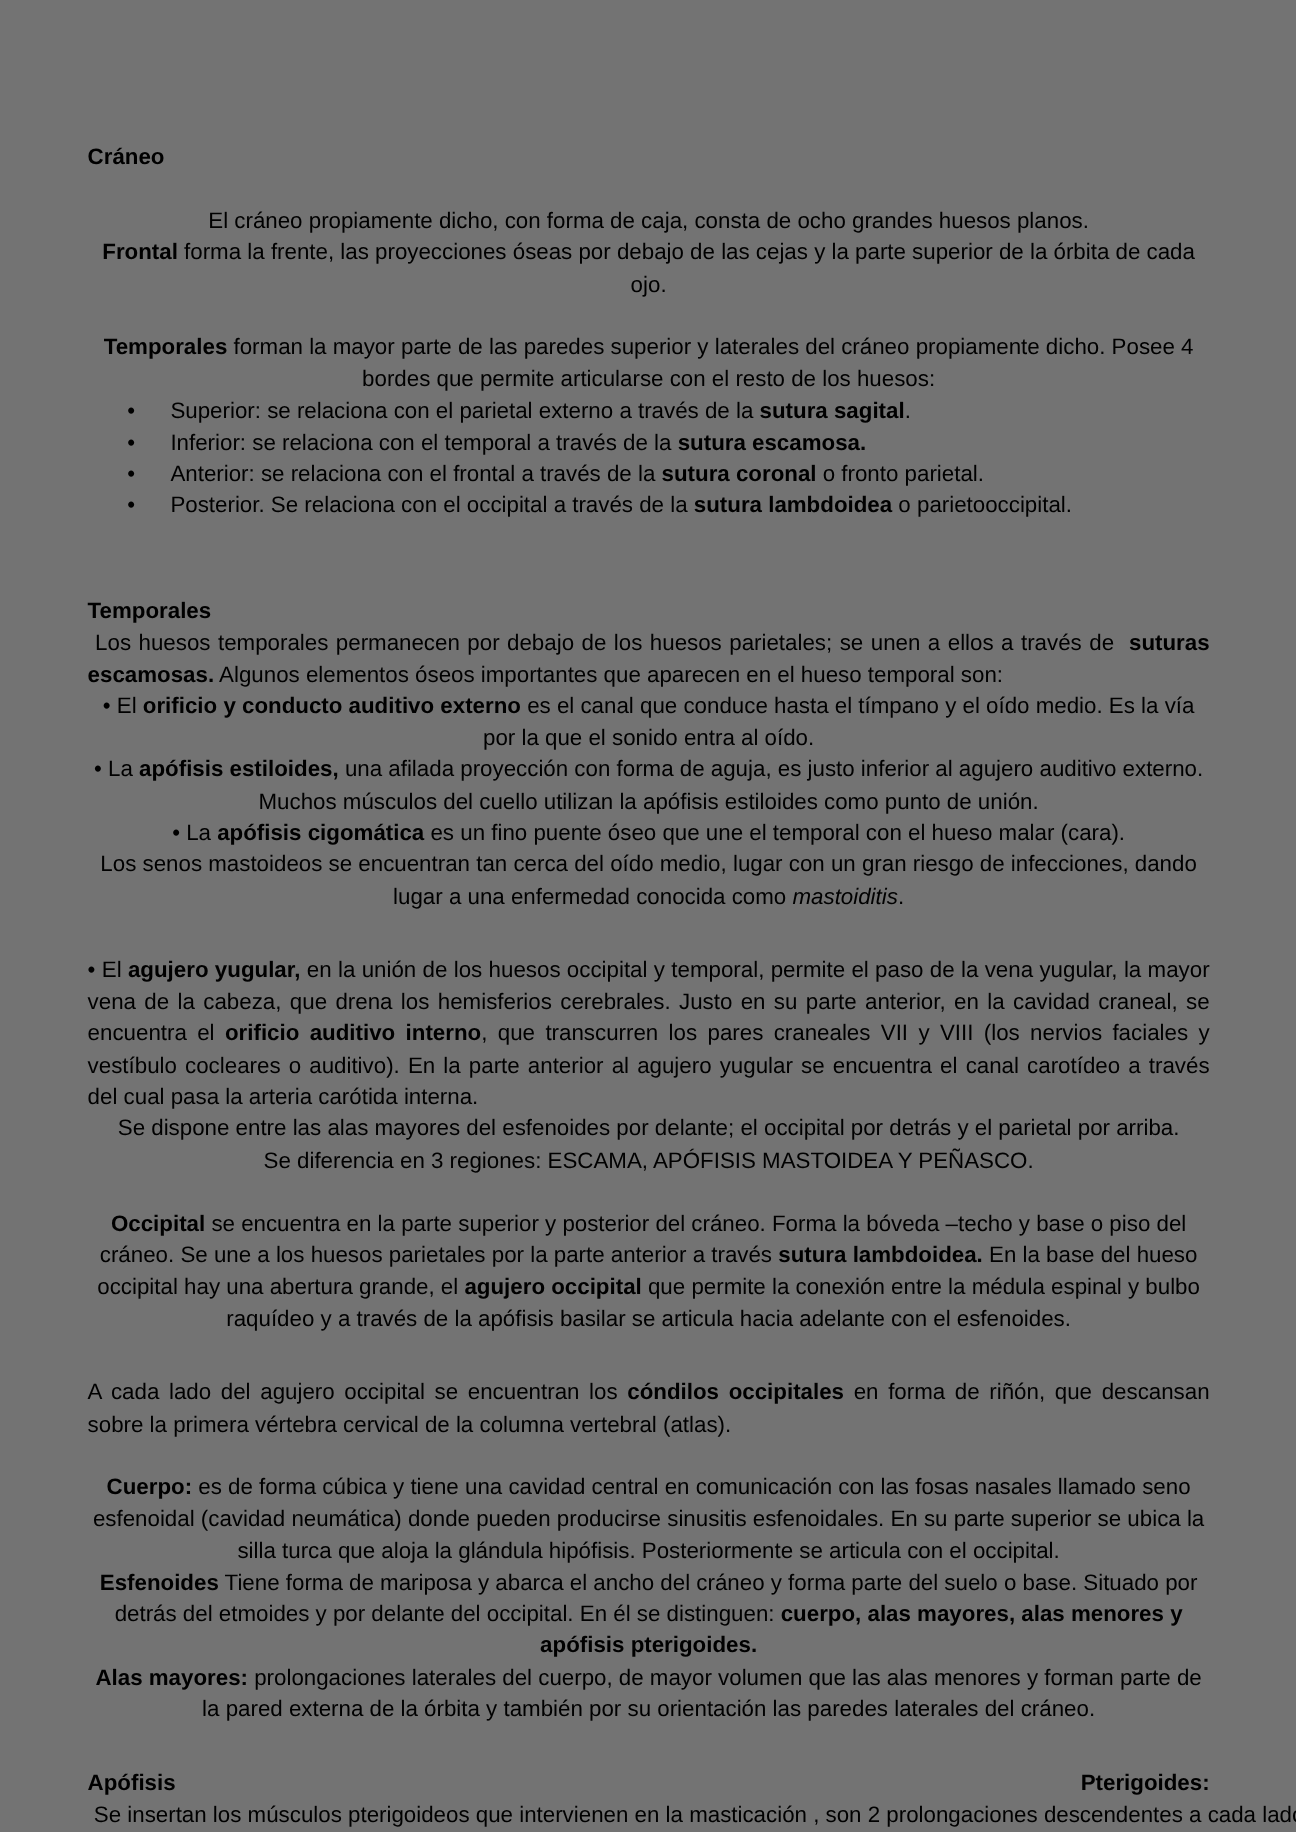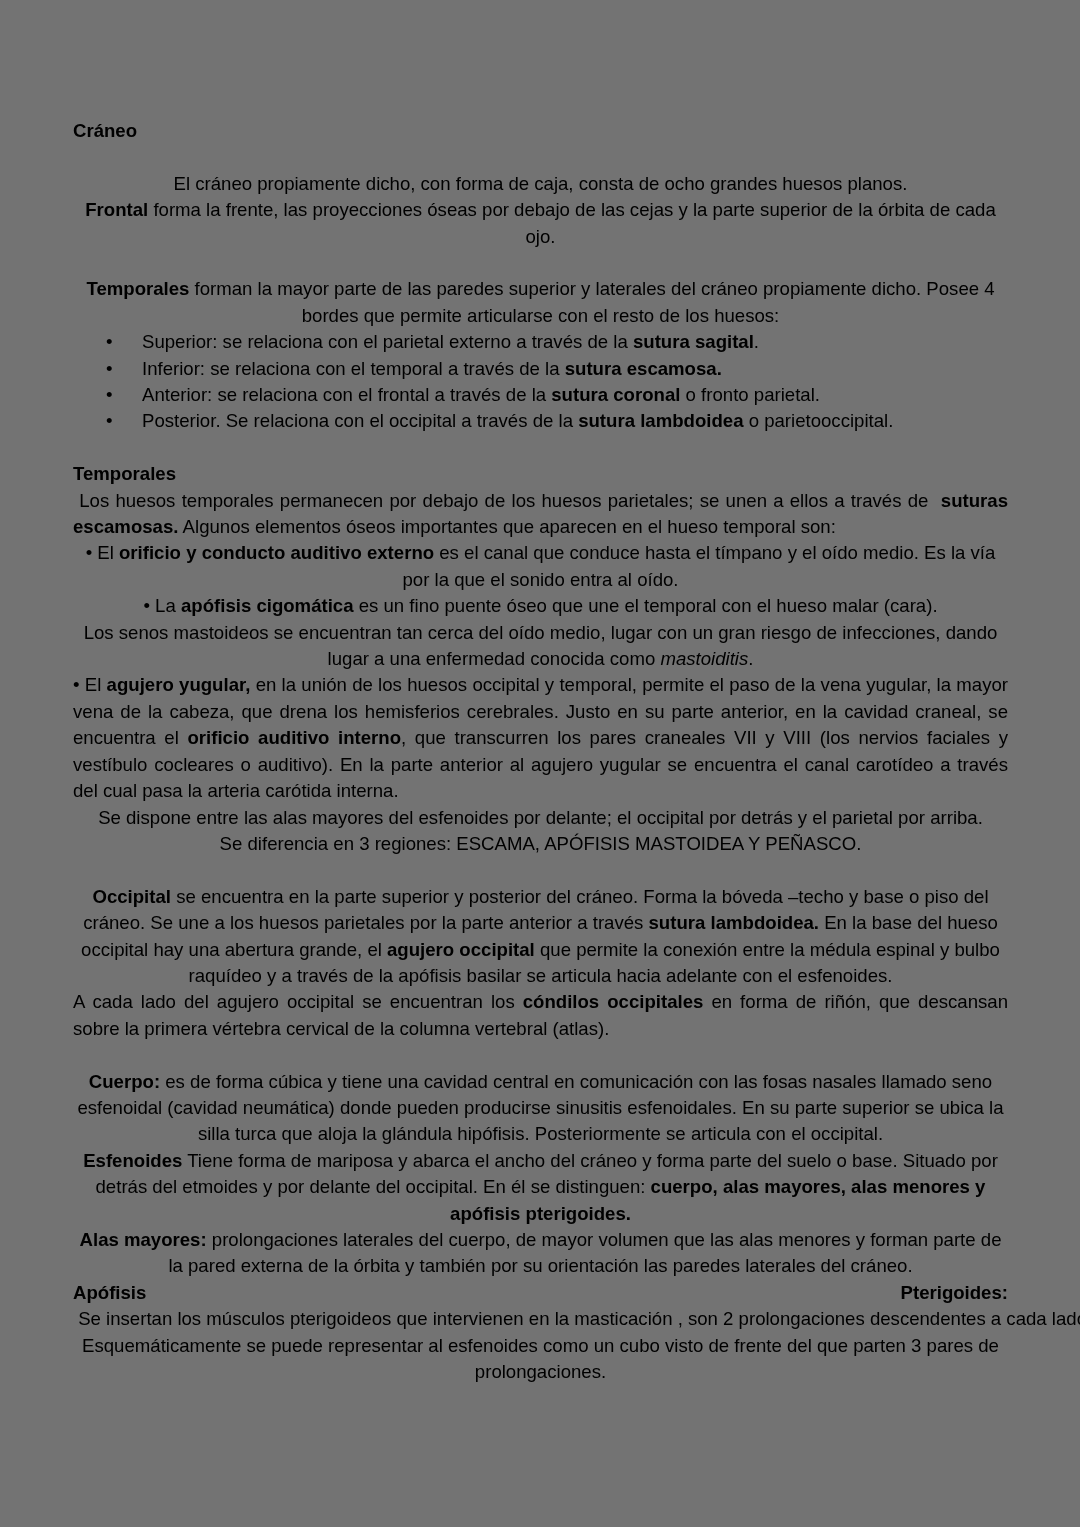--- a/index.html
+++ b/index.html
@@ -36,20 +36,21 @@
     padding: 0;
   }
   p.para {
     margin: 0;
     padding: 0;
     text-align: center;
   }
   p.para.justify {
     text-align: justify;
     text-justify: inter-word;
+    margin-top: 35px;
   }
   p.spacer {
     margin: 0;
     padding: 0;
     height: 26.4px;
     line-height: 26.4px;
     font-size: 18.6px;
   }
   ul.bullets {
     margin: 0;
@@ -118,20 +119,23 @@
     <p class="spacer">&nbsp;</p>
 
     <p class="para justify">
       <b>Temporales</b><span class="nbsp-gap"> Los huesos temporales permanecen por debajo de los huesos parietales; se unen a ellos a través de  </span><b>suturas escamosas.</b><span> Algunos elementos óseos importantes que aparecen en el hueso temporal son:</span>
     </p>
 
     <p class="para">
       <span>• El </span><b>orificio y conducto auditivo externo</b><span> es el canal que conduce hasta el tímpano y el oído medio. Es la vía por la que el sonido entra al oído.</span>
     </p>
 
+    <p class="para">
+      <span>• La </span><b>apófisis estiloides,</b><span> una afilada proyección con forma de aguja, es justo inferior al agujero auditivo externo. Muchos músculos del cuello utilizan la apófisis estiloides como punto de unión.</span>
+    </p>
 
     <p class="para">
       <span>• La </span><b>apófisis cigomática</b><span> es un fino puente óseo que une el temporal con el hueso malar (cara).</span>
     </p>
 
 
     <p class="para">
       <span>Los senos mastoideos se encuentran tan cerca del oído medio, lugar con un gran riesgo de infecciones, dando lugar a una enfermedad conocida como </span><i>mastoiditis</i><span>.</span>
     </p>
 

